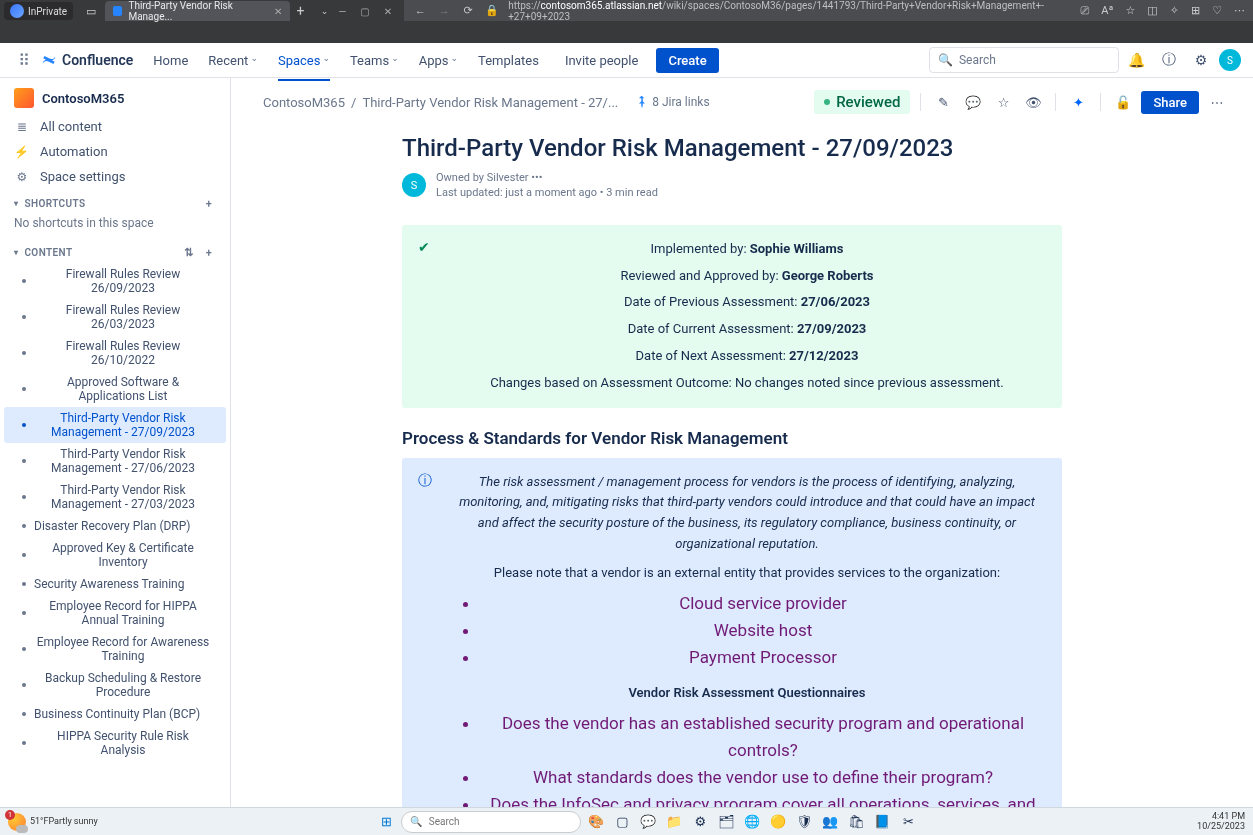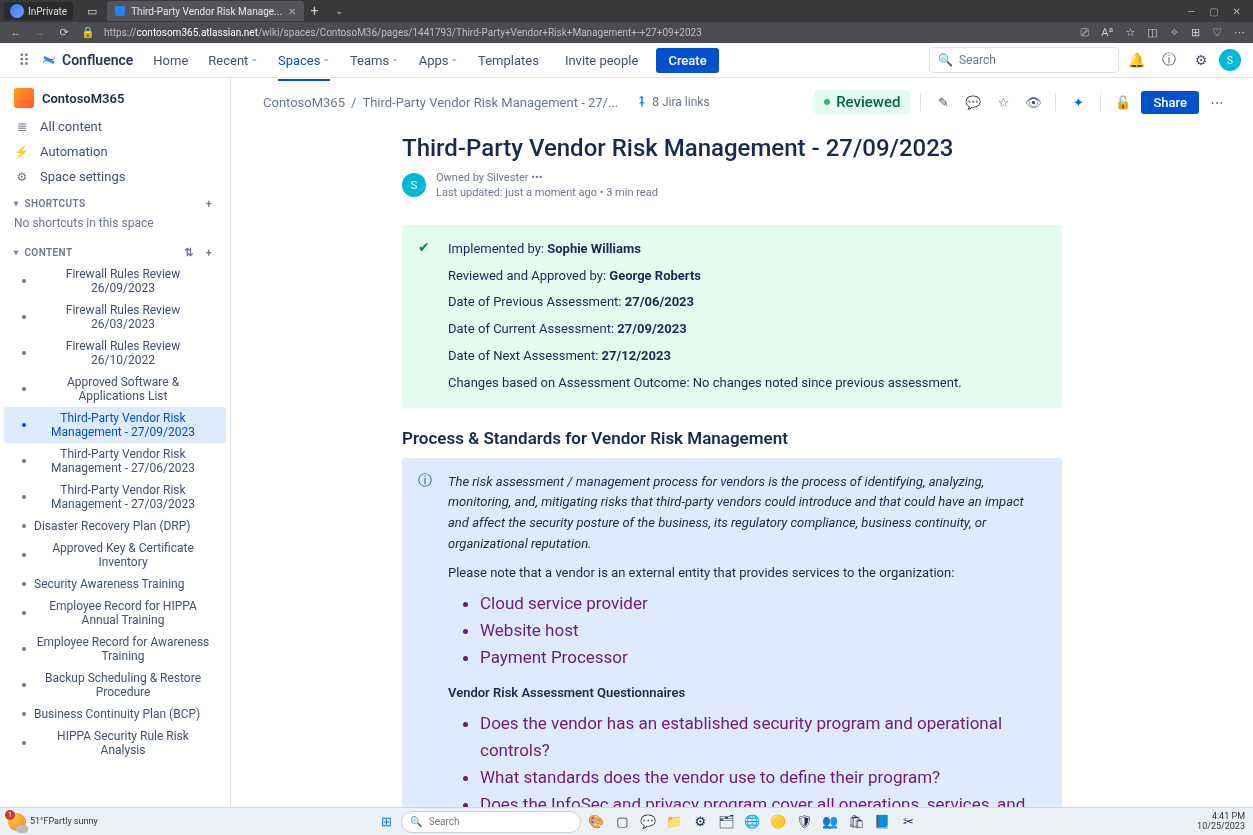--- a/index.html
+++ b/index.html
@@ -1,19 +1,19 @@
 <!DOCTYPE html>
 <html><head>
 <meta charset="utf-8">
 <style>
 * { margin: 0; padding: 0; box-sizing: border-box; font-family: -apple-system, BlinkMacSystemFont, "Segoe UI", Roboto, sans-serif; }
 body { background: #fff; color: #172b4d; font-size: 14px; overflow: hidden; }
 
 
-.browser-chrome { background: #38393b; height: 43px; display: flex; flex-direction: column; }
+.browser-chrome { background: #38393b; height: 43px; display: flex; }
 .tab-bar { display: flex; align-items: center; height: 22px; padding: 0 4px; }
 .inprivate-badge { display: flex; align-items: center; gap: 4px; background: #2b2b2d; padding: 2px 6px; border-radius: 4px; margin-right: 4px; }
 .inprivate-badge .avatar-circle { width: 14px; height: 14px; border-radius: 50%; background: linear-gradient(135deg,#3a77ff,#6aa6ff); }
 .inprivate-badge span { color: #dcdcdc; font-size: 10px; }
 .tab-icon-only { width: 30px; height: 20px; display: flex; align-items: center; justify-content: center; color: #ccc; font-size: 11px; }
 .browser-tab { display: flex; align-items: center; gap: 6px; background: #52545a; height: 20px; padding: 0 8px; border-radius: 4px 4px 0 0; min-width: 130px; font-size: 10px; color: #e8e8e8; }
 .browser-tab .tab-fav { width: 10px; height: 10px; background: #2684ff; border-radius: 2px; }
 .browser-tab .tab-close { margin-left: auto; color: #aaa; font-size: 10px; }
 .new-tab-btn { color: #ccc; font-size: 14px; padding: 0 6px; }
 .window-controls { margin-left: auto; display: flex; gap: 14px; padding-right: 8px; color: #aaa; font-size: 10px; }
@@ -79,21 +79,21 @@
 .byline-avatar { width: 24px; height: 24px; border-radius: 50%; background: #00b8d9; display: flex; align-items: center; justify-content: center; color:#fff; font-size: 11px; }
 .byline-text { line-height: 1.4; }
 .byline-dots { font-size: 11px; color: #6b778c; }
 
 .panel { border-radius: 3px; padding: 14px 16px; margin-bottom: 20px; display: flex; gap: 10px; }
 .panel-icon { width: 20px; flex-shrink: 0; font-size: 14px; }
 .panel.success { background: #e3fcef; }
 .panel.success .panel-icon { color: #00875a; }
 .panel.info { background: #deebff; }
 .panel.info .panel-icon { color: #0052cc; }
-.panel-body { flex: 1; font-size: 13px; line-height: 1.6; color: #172b4d; }
+.panel-body { flex: 1; font-size: 13px; line-height: 1.6; color: #172b4d; text-align: center; }
 .panel-body p { margin-bottom: 6px; }
 .panel-body p:last-child { margin-bottom: 0; }
 .panel-body .italic { font-style: italic; }
 
 .section-heading { font-size: 17px; font-weight: 600; color: #172b4d; margin: 16px 0 10px; }
 .body-text { font-size: 13px; color: #172b4d; margin: 10px 0 2px; }
 .content-body ul { padding-left: 32px; margin: 4px 0 12px; }
 .content-body li { font-size: 17px; line-height: 1.6; color: #701a75; }
 .sub-heading { font-size: 13px; font-weight: 600; margin: 10px 0 4px; }
 

